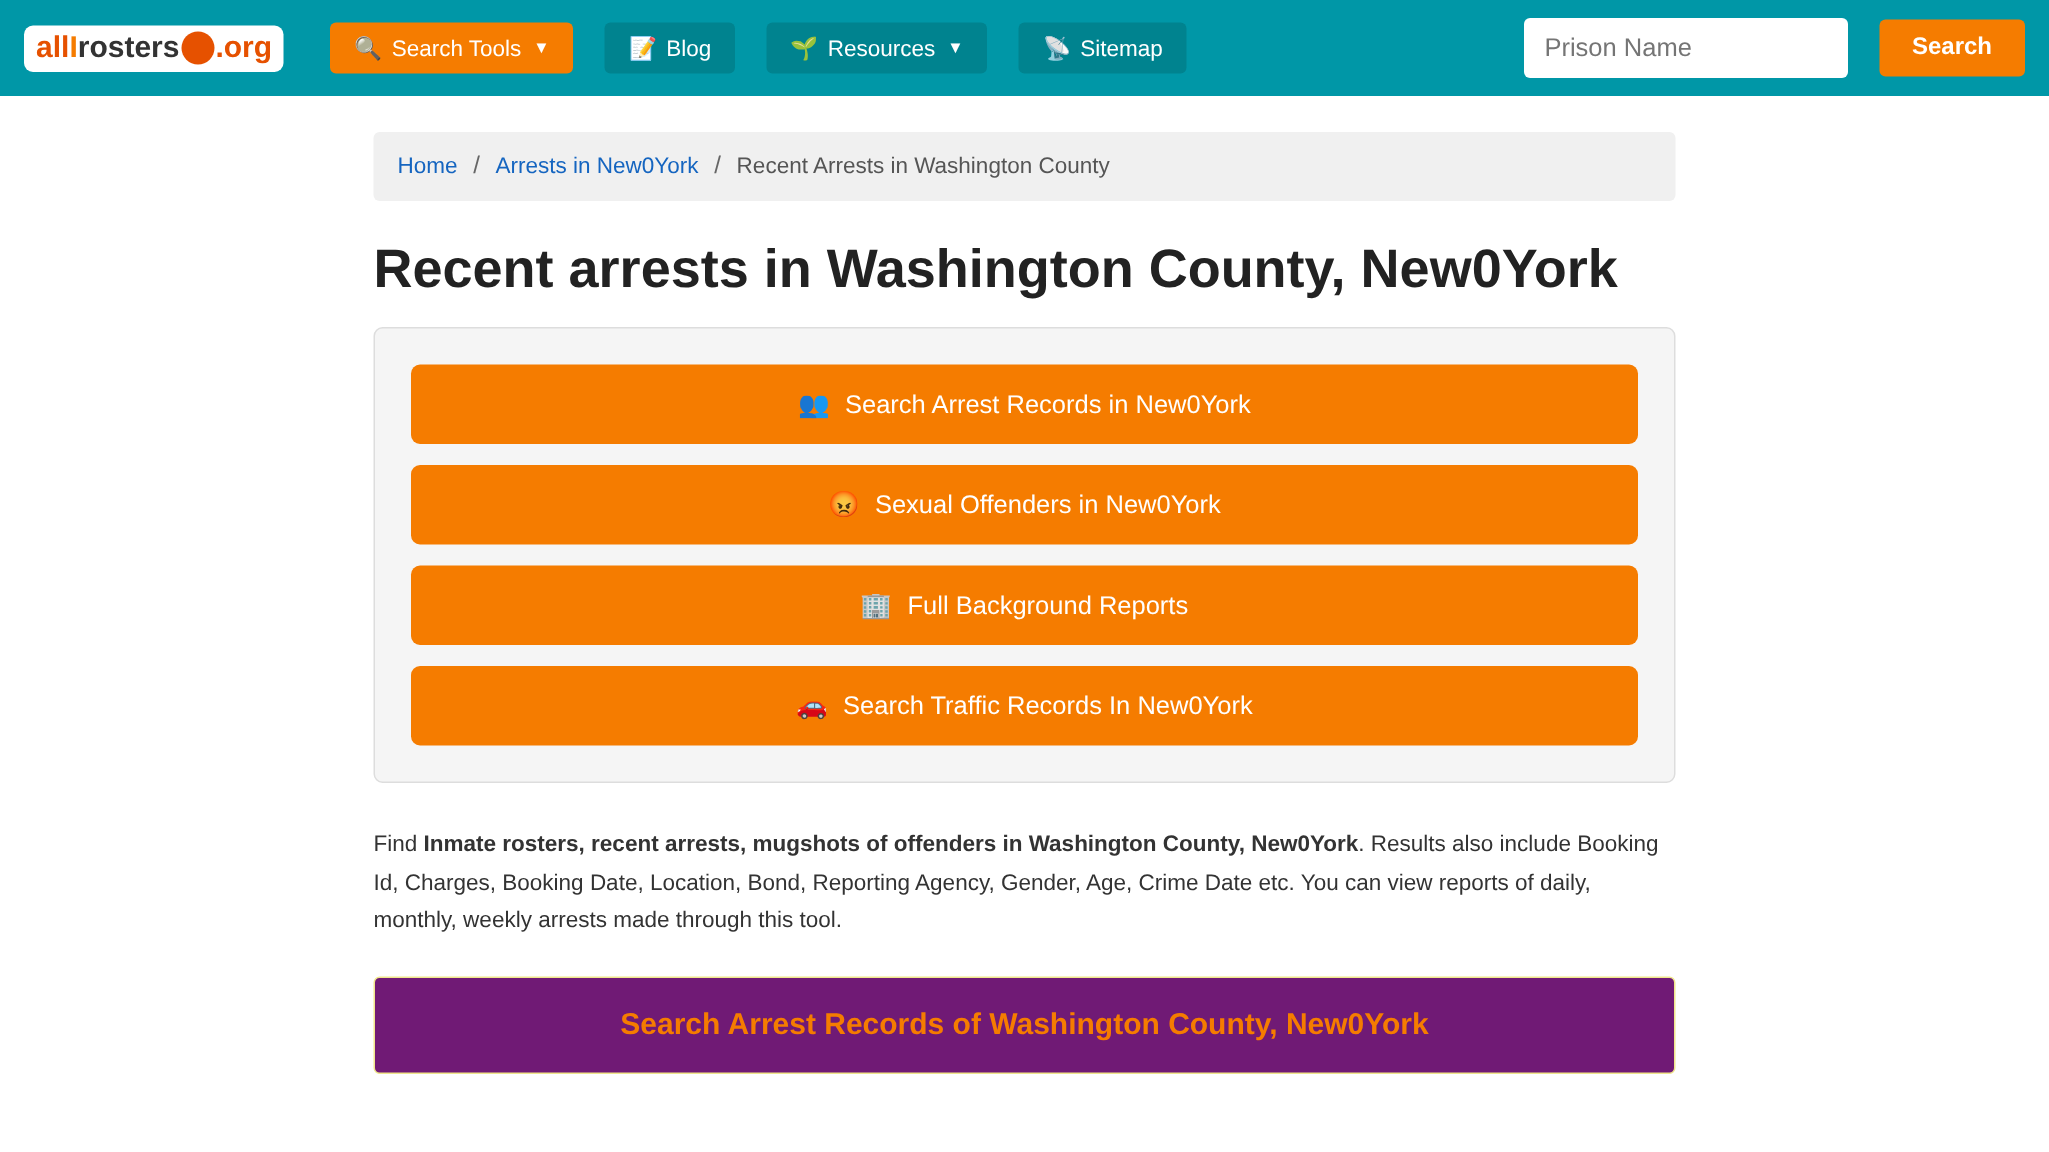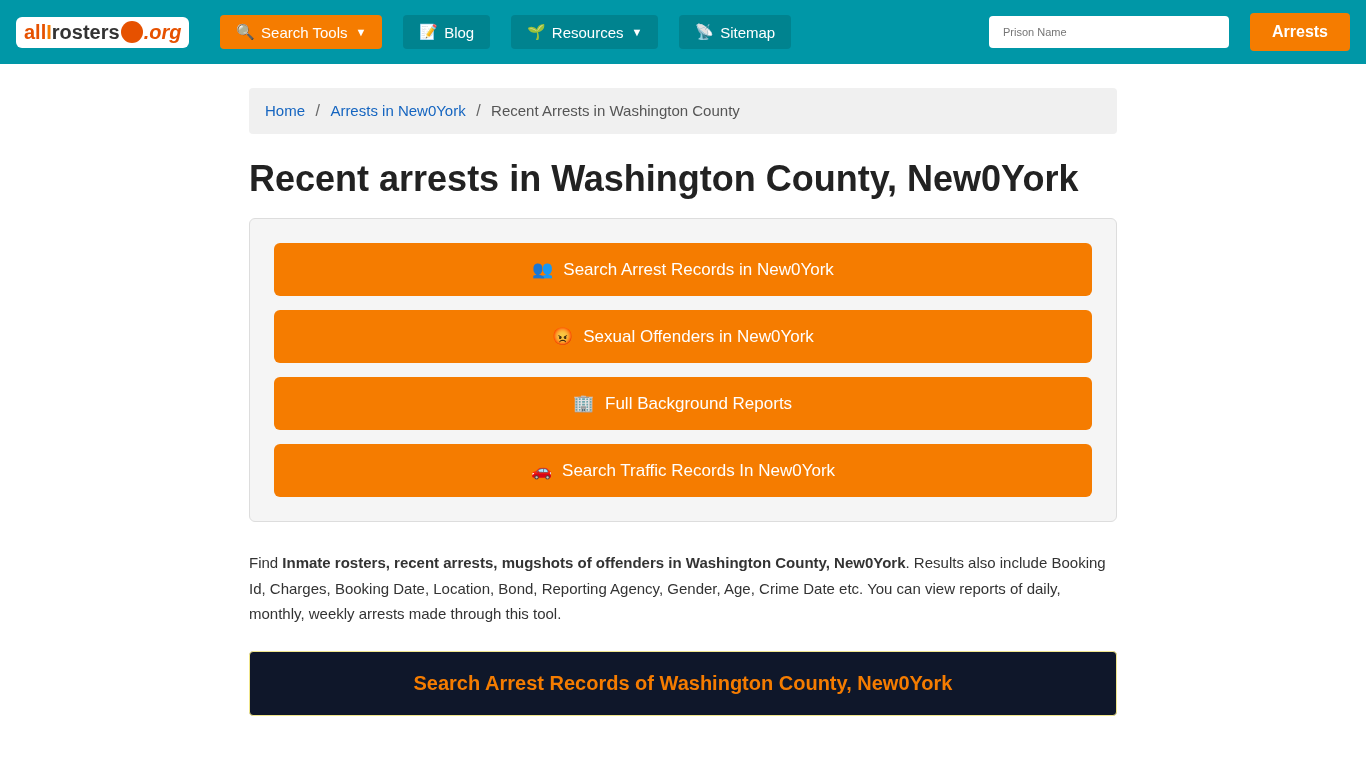--- a/index.html
+++ b/index.html
@@ -22,21 +22,21 @@
       border-radius: 6px;
       padding: 4px 8px;
       display: flex;
       align-items: center;
       font-weight: 900;
       font-size: 20px;
       color: #0097a7;
       white-space: nowrap;
     }
     .logo .all { color: #e65100; }
-    .logo .org { color: #e65100; font-style: italic; }
+    .logo .org { color: #e65100; }
     .logo .dot-img {
       display: inline-block;
       width: 22px; height: 22px;
       background: #e65100;
       border-radius: 50%;
       margin: 0 1px;
       position: relative;
       overflow: hidden;
     }
     .nav-btn {
@@ -51,22 +51,22 @@
       align-items: center;
       gap: 6px;
       white-space: nowrap;
     }
     .search-tools-btn { background: #f57c00; }
     .nav-spacer { flex: 1; }
     .prison-input {
       padding: 10px 14px;
       border: none;
       border-radius: 4px;
-      font-size: 11px;
-      width: 240px;
+      font-size: 17px;
+      width: 216px;
       outline: none;
       color: #aaa;
     }
     .search-btn {
       background: #f57c00;
       color: #fff;
       border: none;
       padding: 10px 22px;
       border-radius: 4px;
       font-size: 16px;
@@ -135,21 +135,21 @@
     .description {
       font-size: 15px;
       line-height: 1.7;
       color: #333;
       margin-bottom: 24px;
     }
     .description strong { font-weight: bold; margin-top: 39px; }
 
     
     .search-records-box {
-      background: #0f172a;
+      background: #701a75;
       border: 1px solid #f0e68c;
       border-radius: 4px;
       padding: 20px 24px;
     }
     .search-records-title {
       color: #f57c00;
       font-size: 20px;
       font-weight: bold;
       text-align: center;
     }
@@ -191,21 +191,21 @@
   <button class="nav-btn">
     <span>📡</span>
     <span>Sitemap</span>
   </button>
 
   <div class="nav-spacer"></div>
 
   <input class="prison-input" type="text" placeholder="Prison Name" style="">
 
   <button class="search-btn">
-    <span>Arrests</span>
+    <span>Search</span>
   </button>
 </nav>
 
 <div style="max-width:900px; margin: 24px auto 12px; padding: 0 16px;">
   <div class="breadcrumb-bar">
     <a href="#">Home</a>
     <span class="sep">/</span>
     <a href="#">Arrests in New0York</a>
     <span class="sep">/</span>
     <span class="current">Recent Arrests in Washington County</span>

